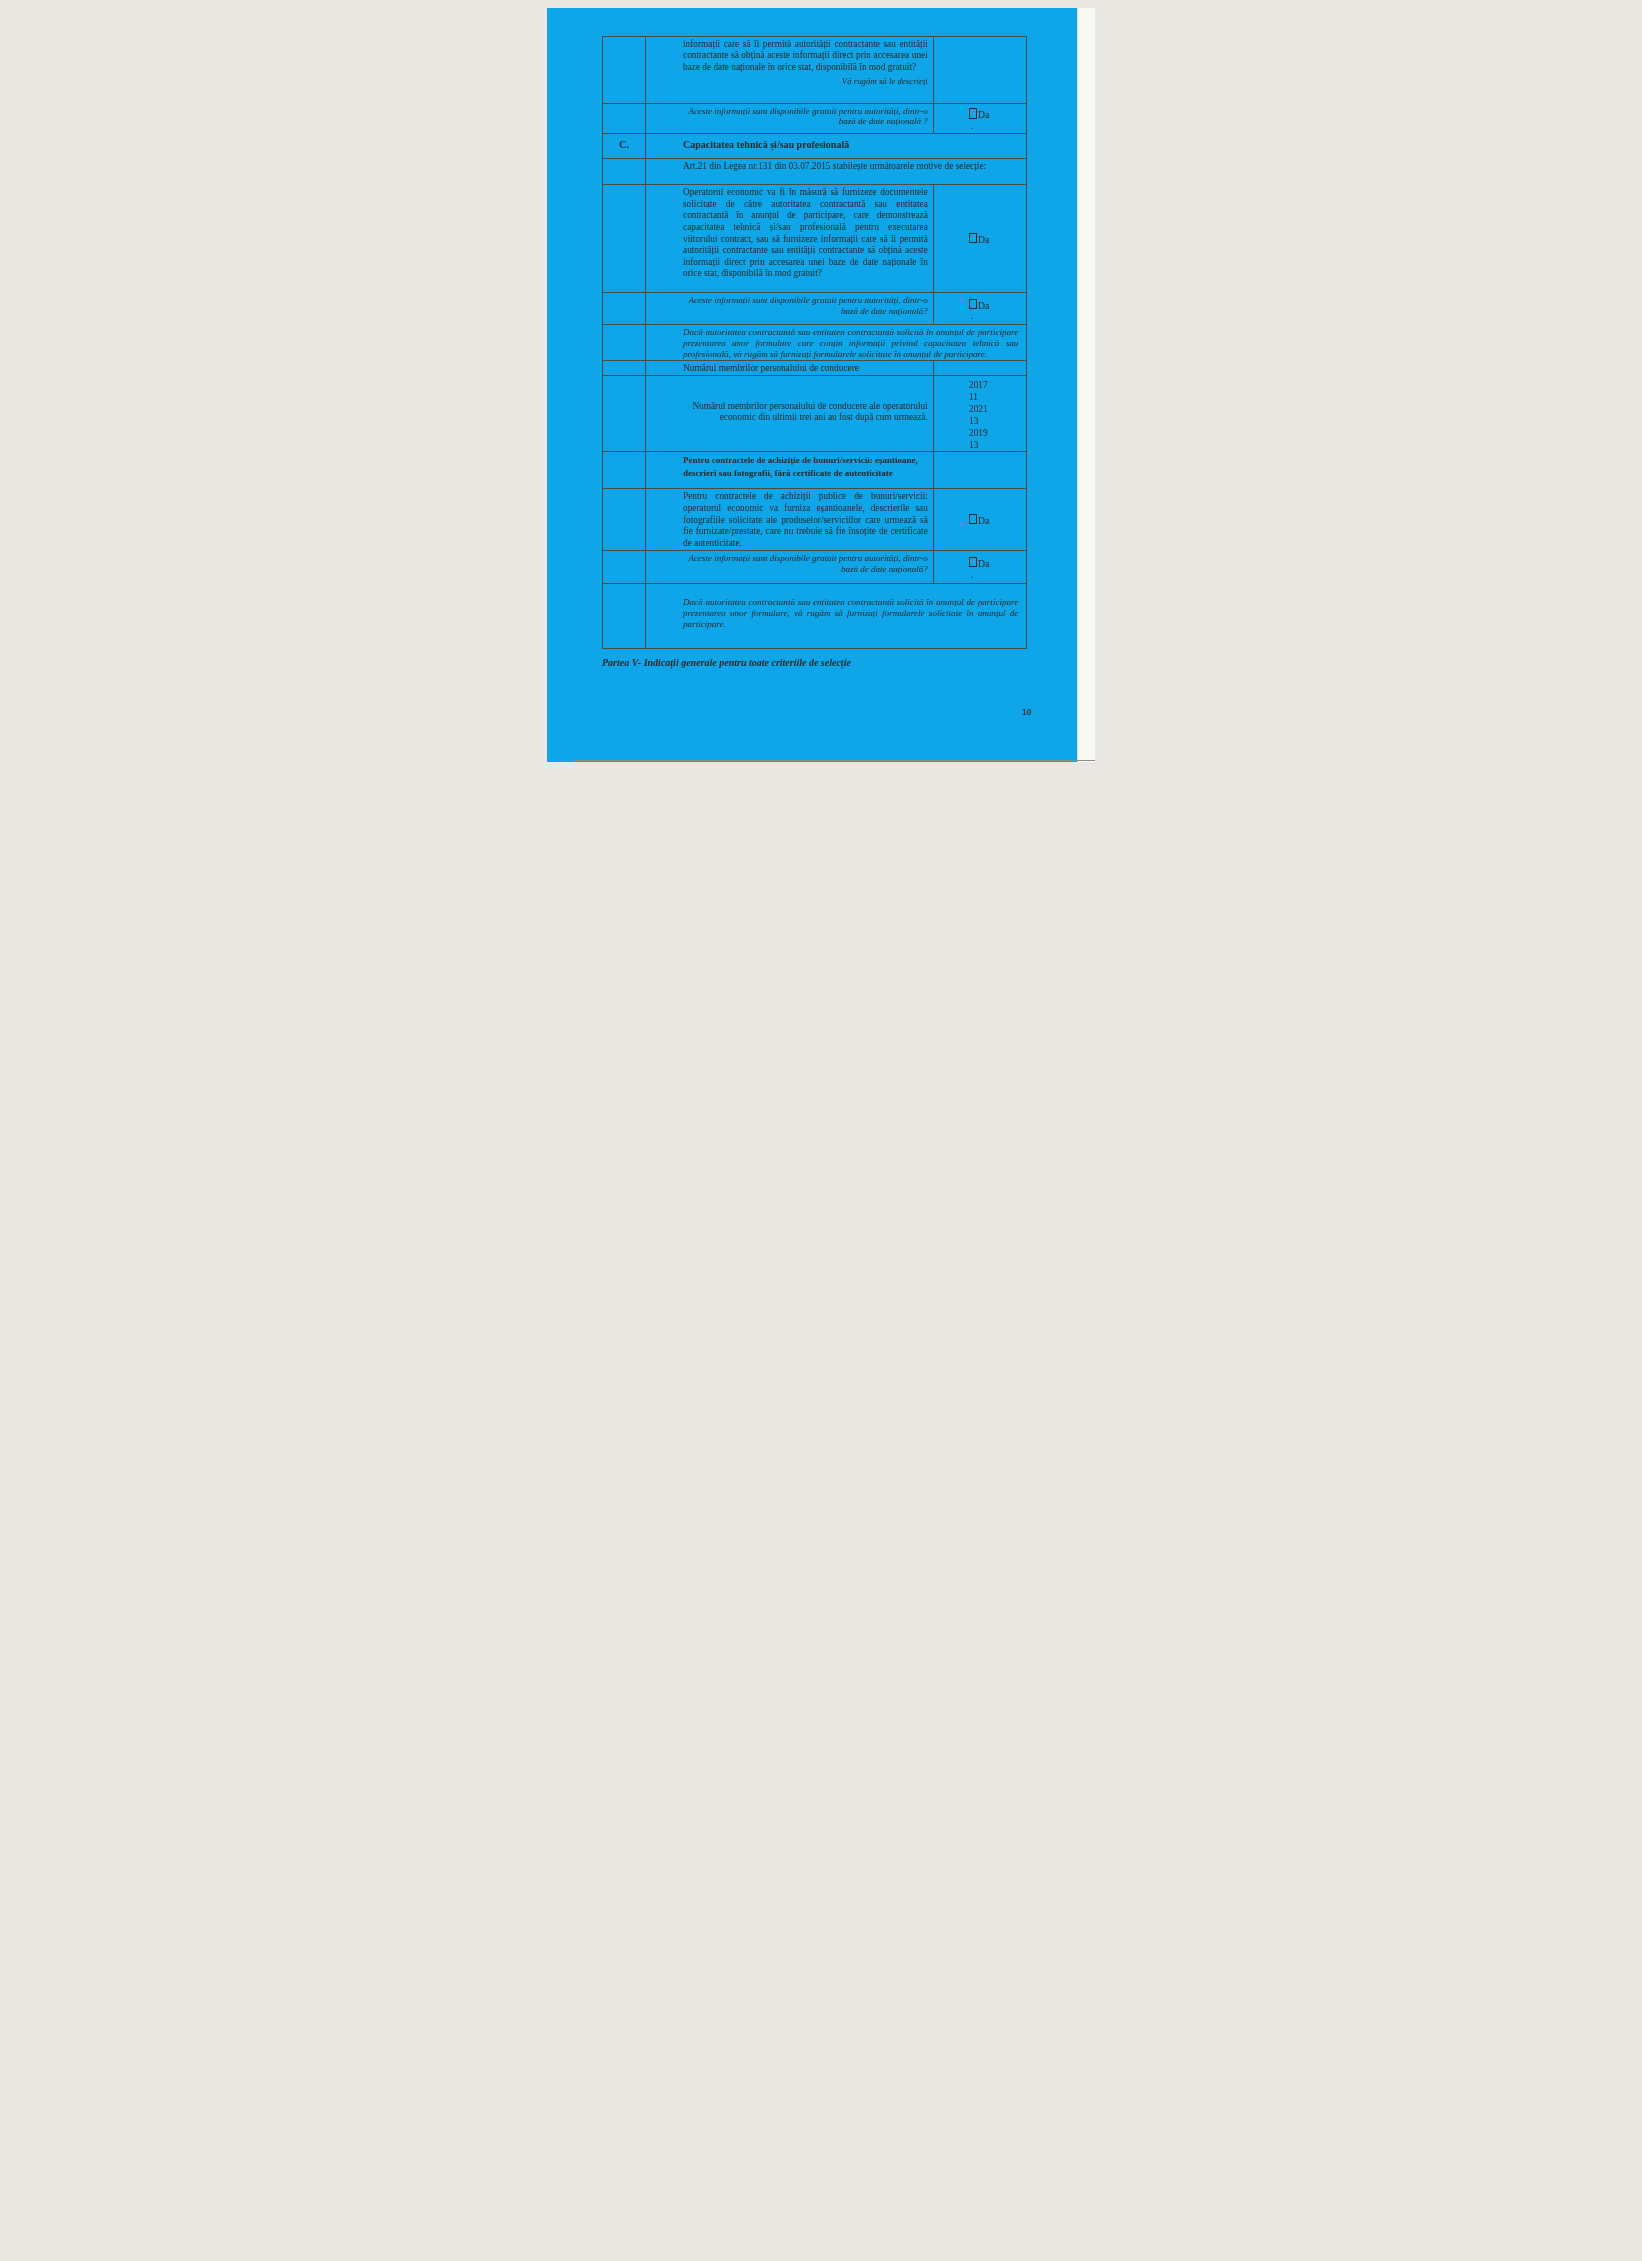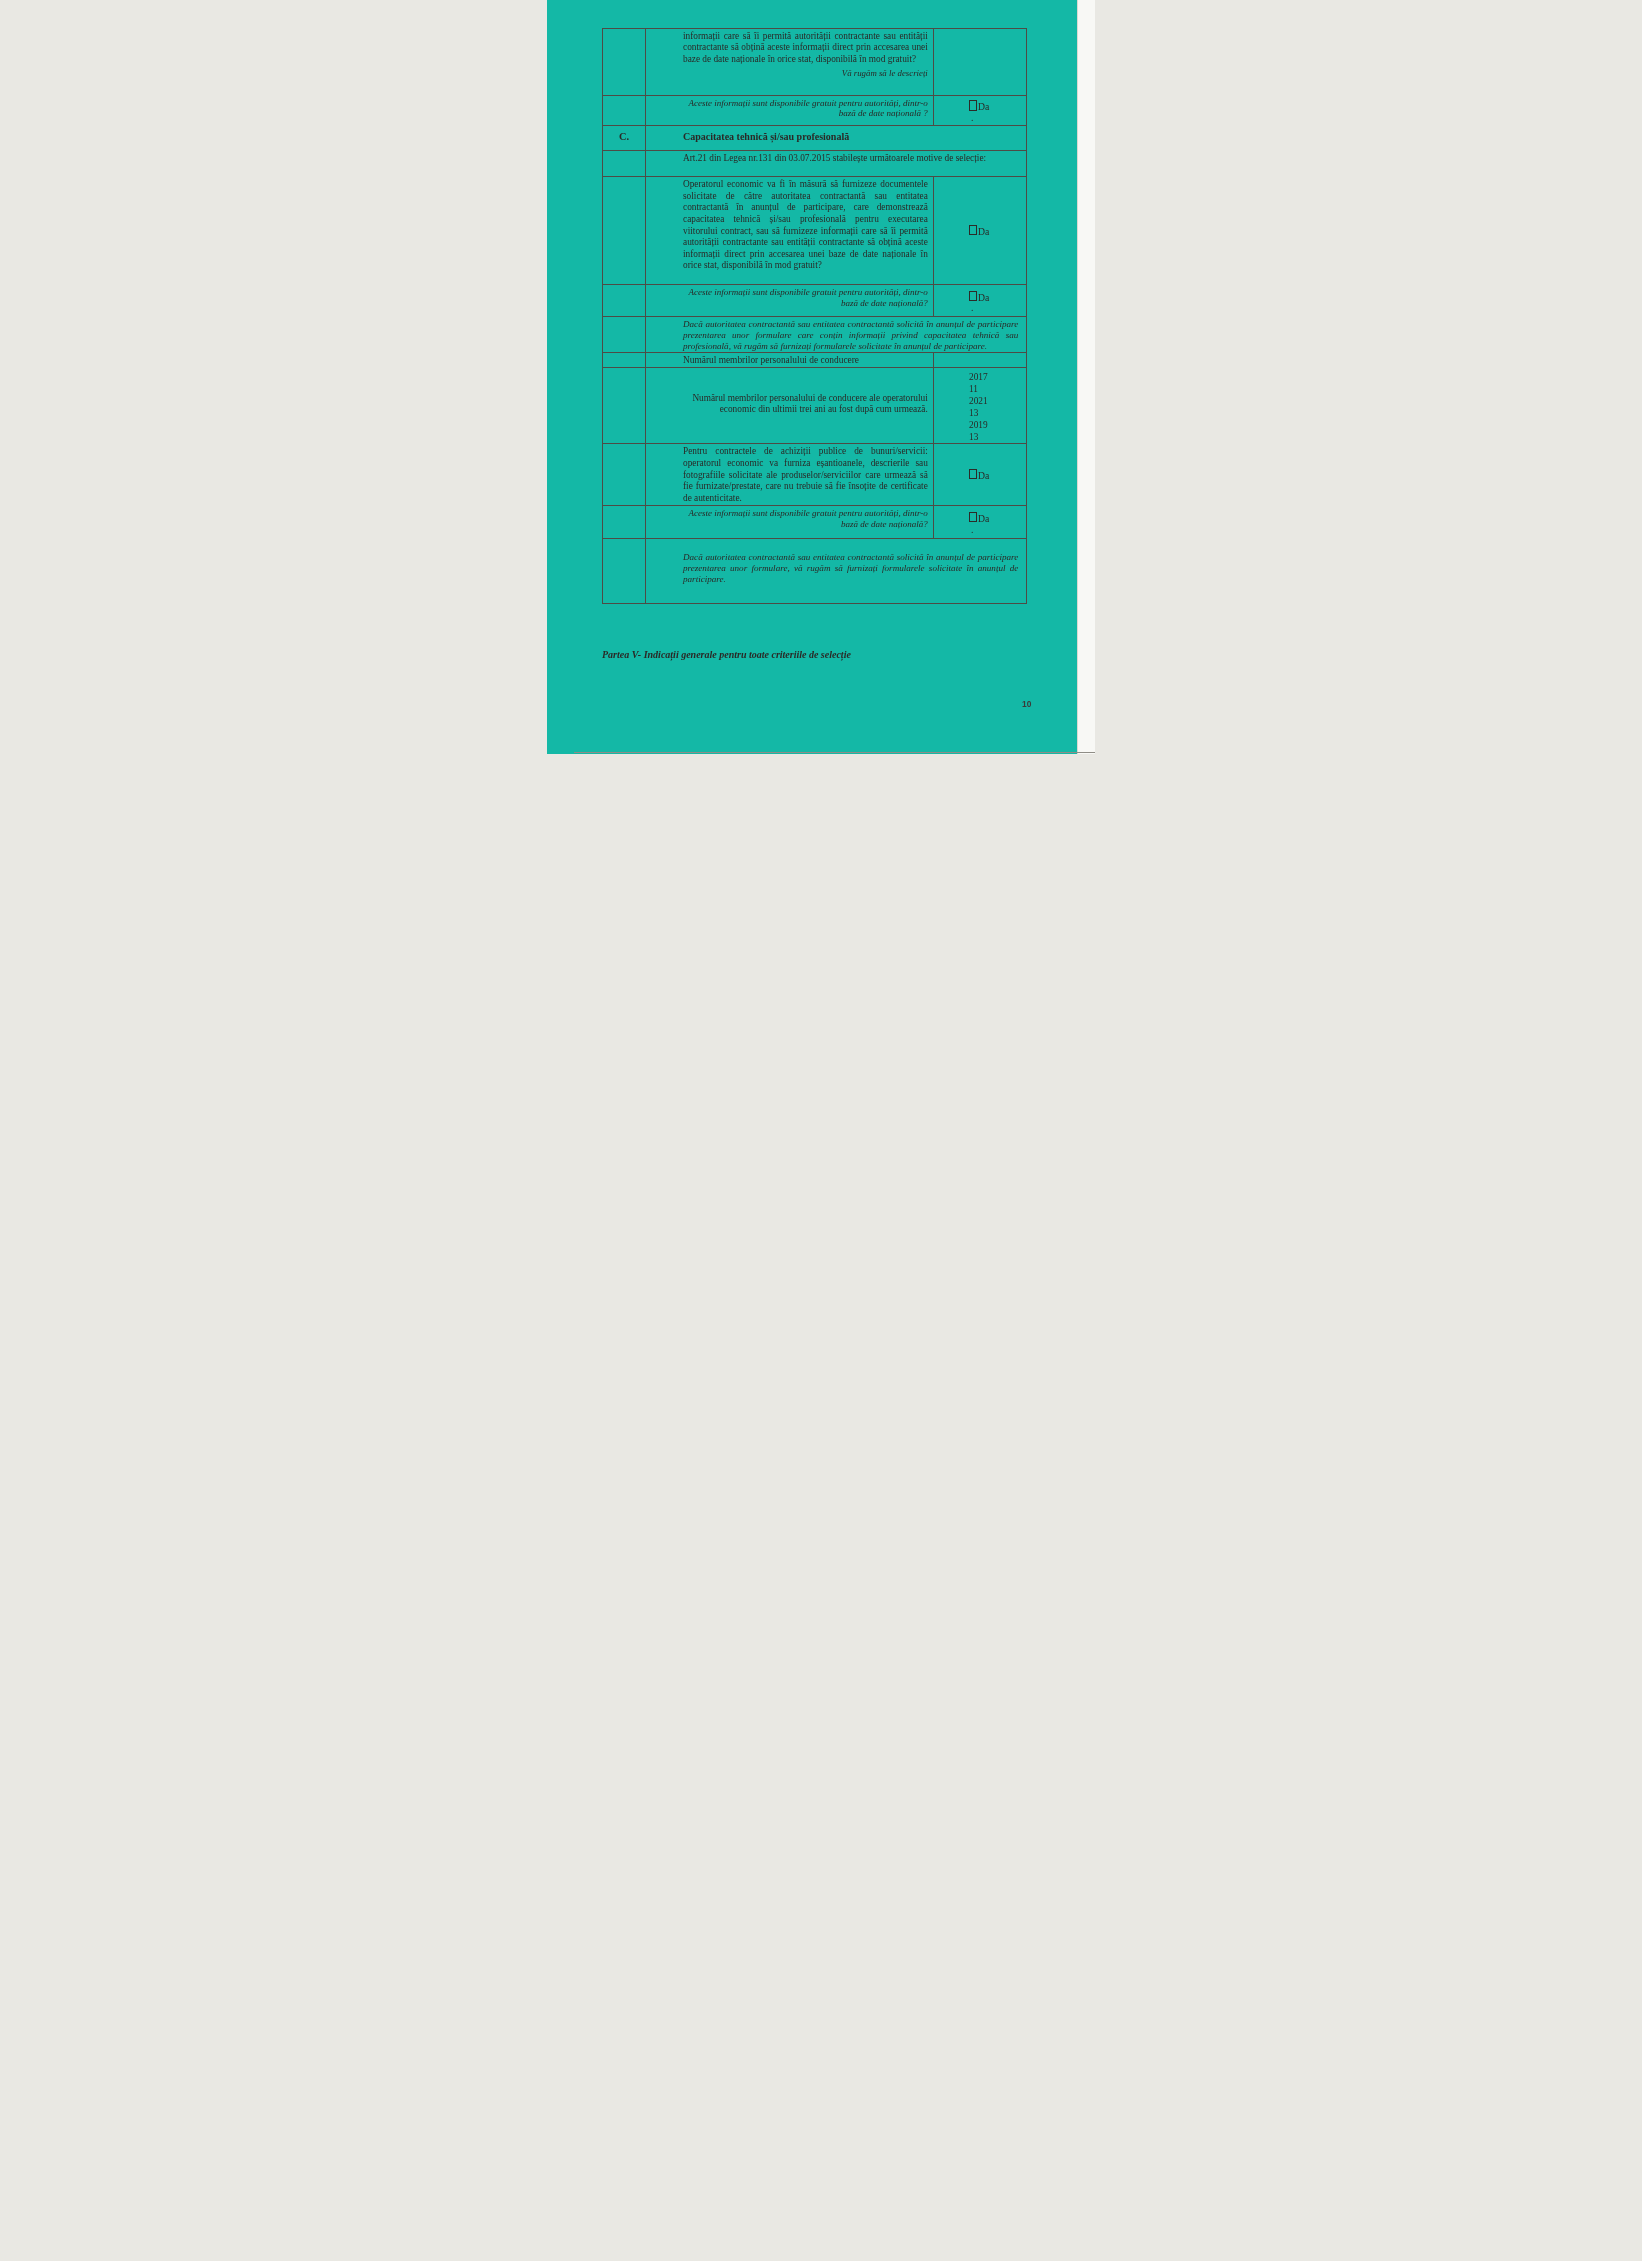--- a/index.html
+++ b/index.html
@@ -1,18 +1,18 @@
 <!DOCTYPE html>
 <html style="font-size:10.3px"><head>
 <meta charset="utf-8">
 <style>
   html,body { margin:0; padding:0; background:#e9e8e3; }
   .page {
-    position:relative; width:548px; height:754px; margin:0 auto;
-    background:#14b8a6; color:#2a2926; overflow:hidden;
+    position:relative; width:548px; height:754px; margin:8px auto;
+    background:#0ea5e9; color:#2a2926; overflow:hidden;
     font-family:"Liberation Serif","DejaVu Serif",serif;
   }
   
   .scan-right  { position:absolute; top:0; bottom:0; left:530px; width:18px;
                  background:#f8f8f5; border-left:0.6px solid #dcd9d2; }
   .scan-bottom { position:absolute; left:27px; right:0; bottom:0.6px; height:1.9px;
                  background:#8f8d86; }
   table.form {
     position:absolute; left:55px; top:28px; width:424px;
     border-collapse:collapse; table-layout:fixed;
@@ -132,20 +132,25 @@
             <div>2017</div>
             <div>11</div>
             <div>2021</div>
             <div>13</div>
             <div>2019</div>
             <div>13</div>
           </div>
         </td>
       </tr>
 
+      <tr style="height:37px">
+        <td></td>
+        <td class="head3">Pentru contractele de achiziție de bunuri/servicii: eșantioane, descrieri sau fotografii, fără certificate de autenticitate</td>
+        <td></td>
+      </tr>
 
       <tr style="height:62px">
         <td></td>
         <td>
           <div class="txt">Pentru contractele de achiziții publice de bunuri/servicii: operatorul economic va furniza eșantioanele, descrierile sau fotografiile solicitate ale produselor/serviciilor care urmează să fie furnizate/prestate, care nu trebuie să fie însoțite de certificate de autenticitate.</div>
         </td>
         <td class="da-cell">
           <span class="cb"></span><span>Da</span>
         </td>
       </tr>

